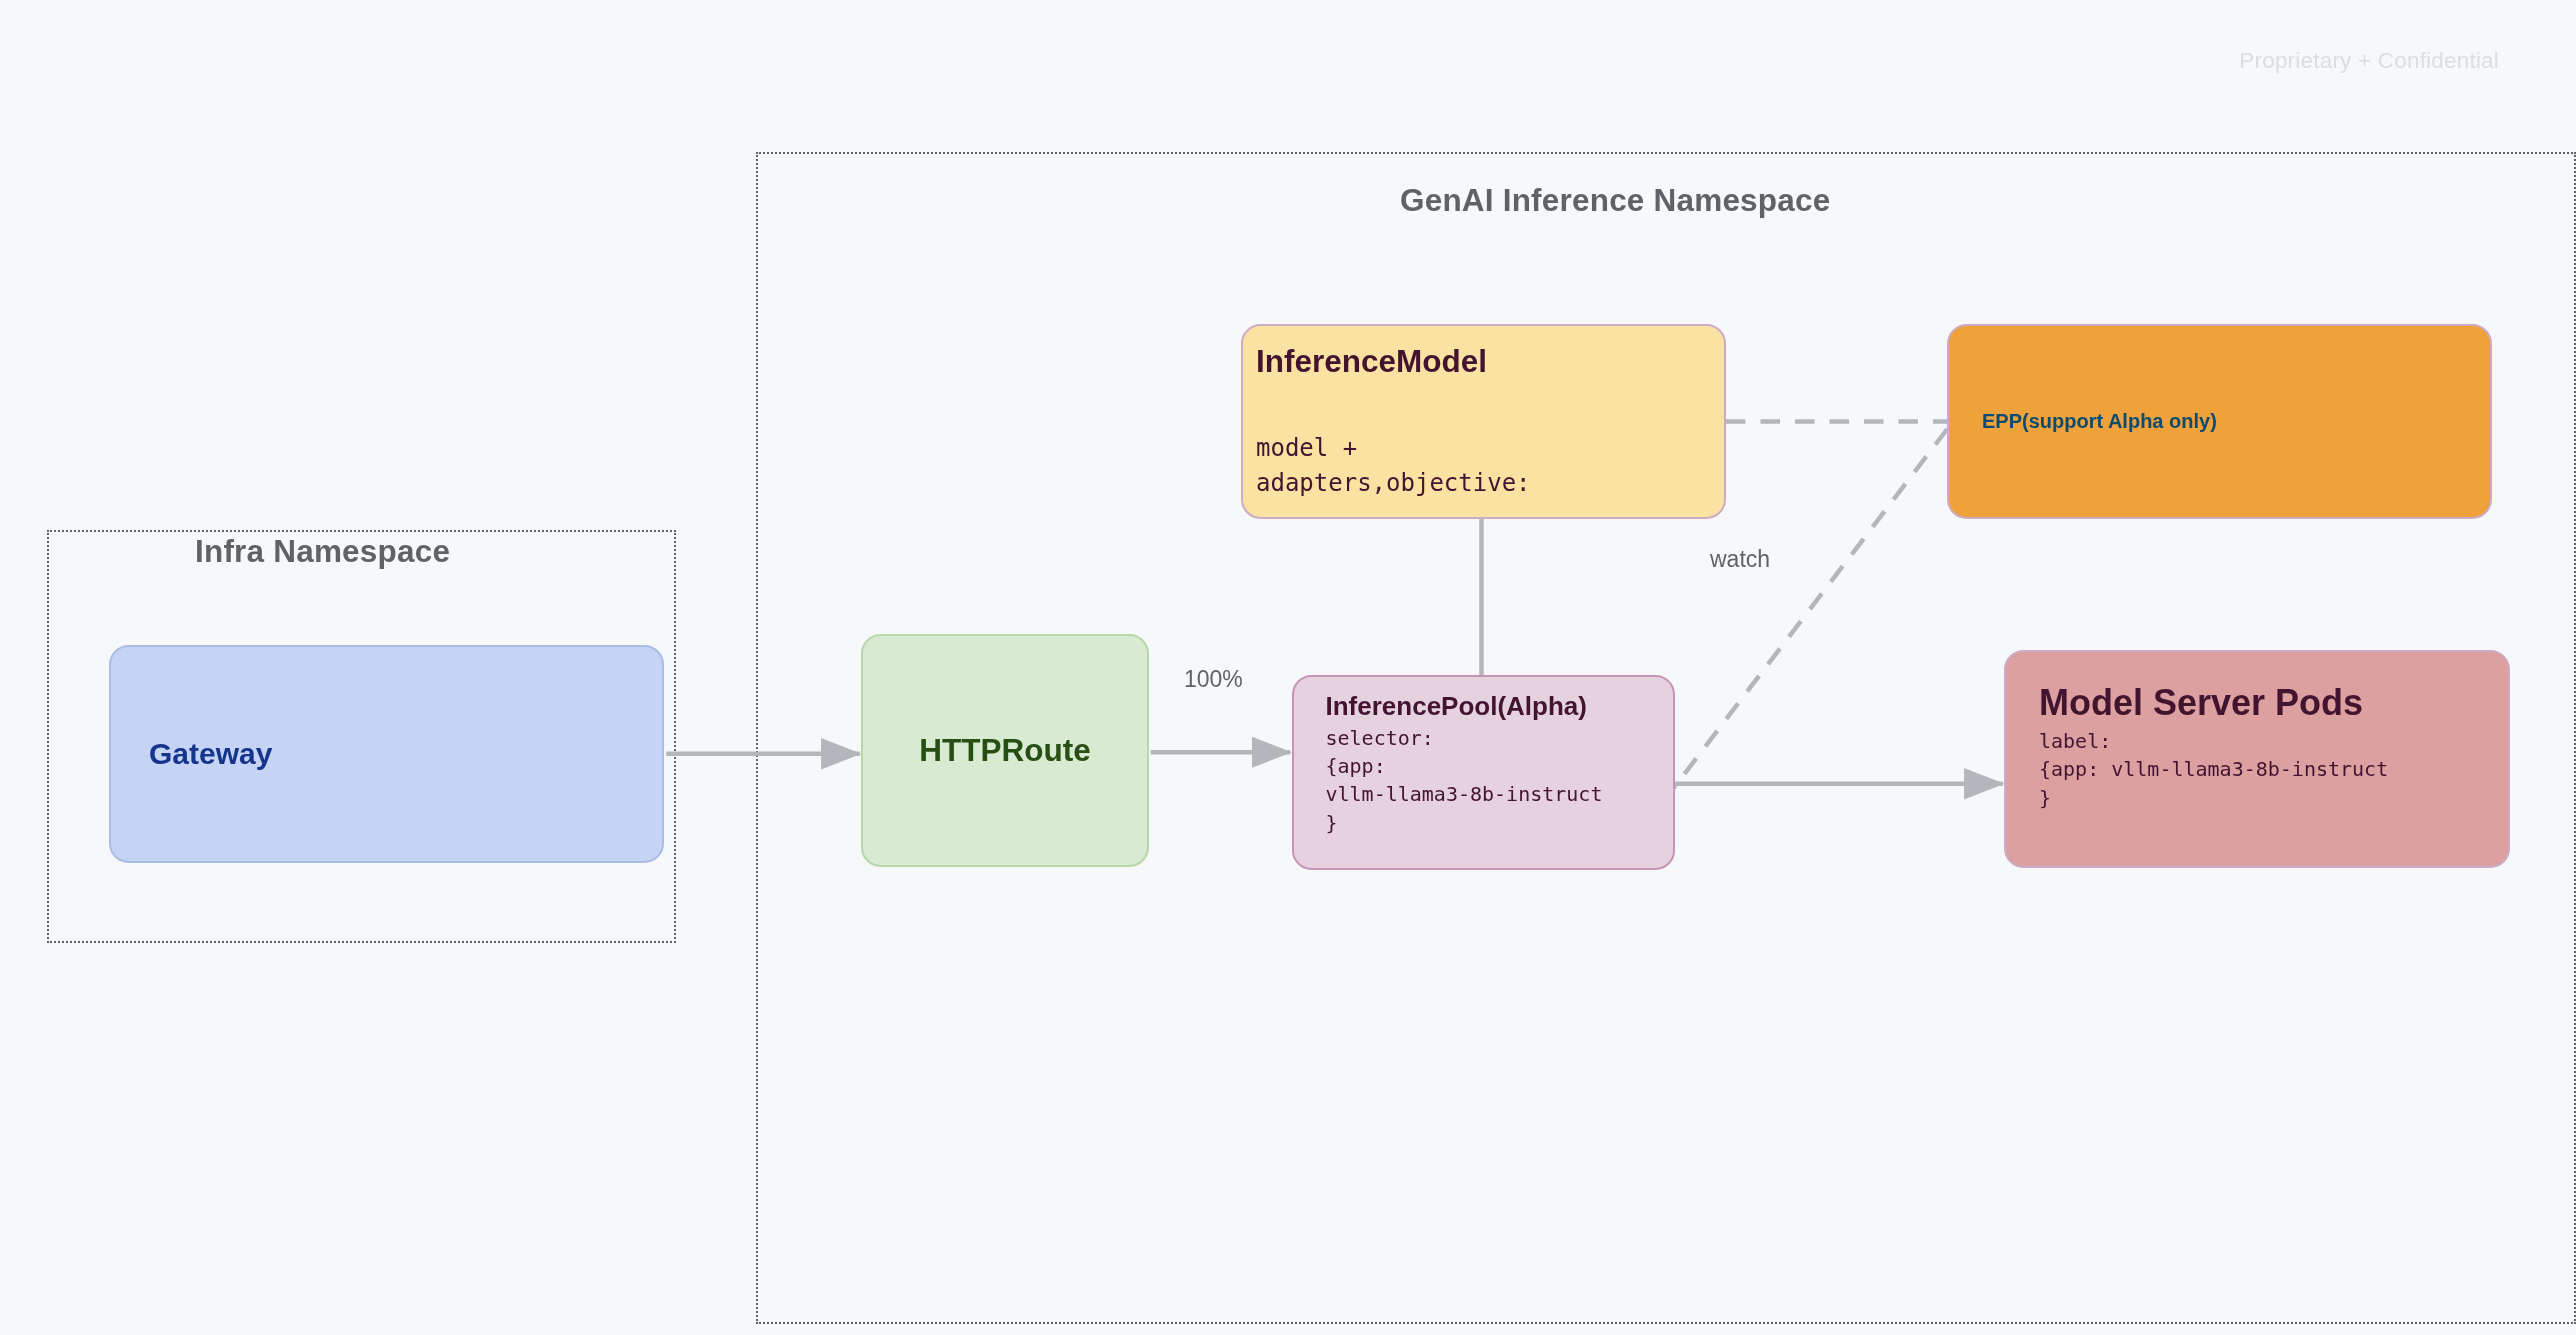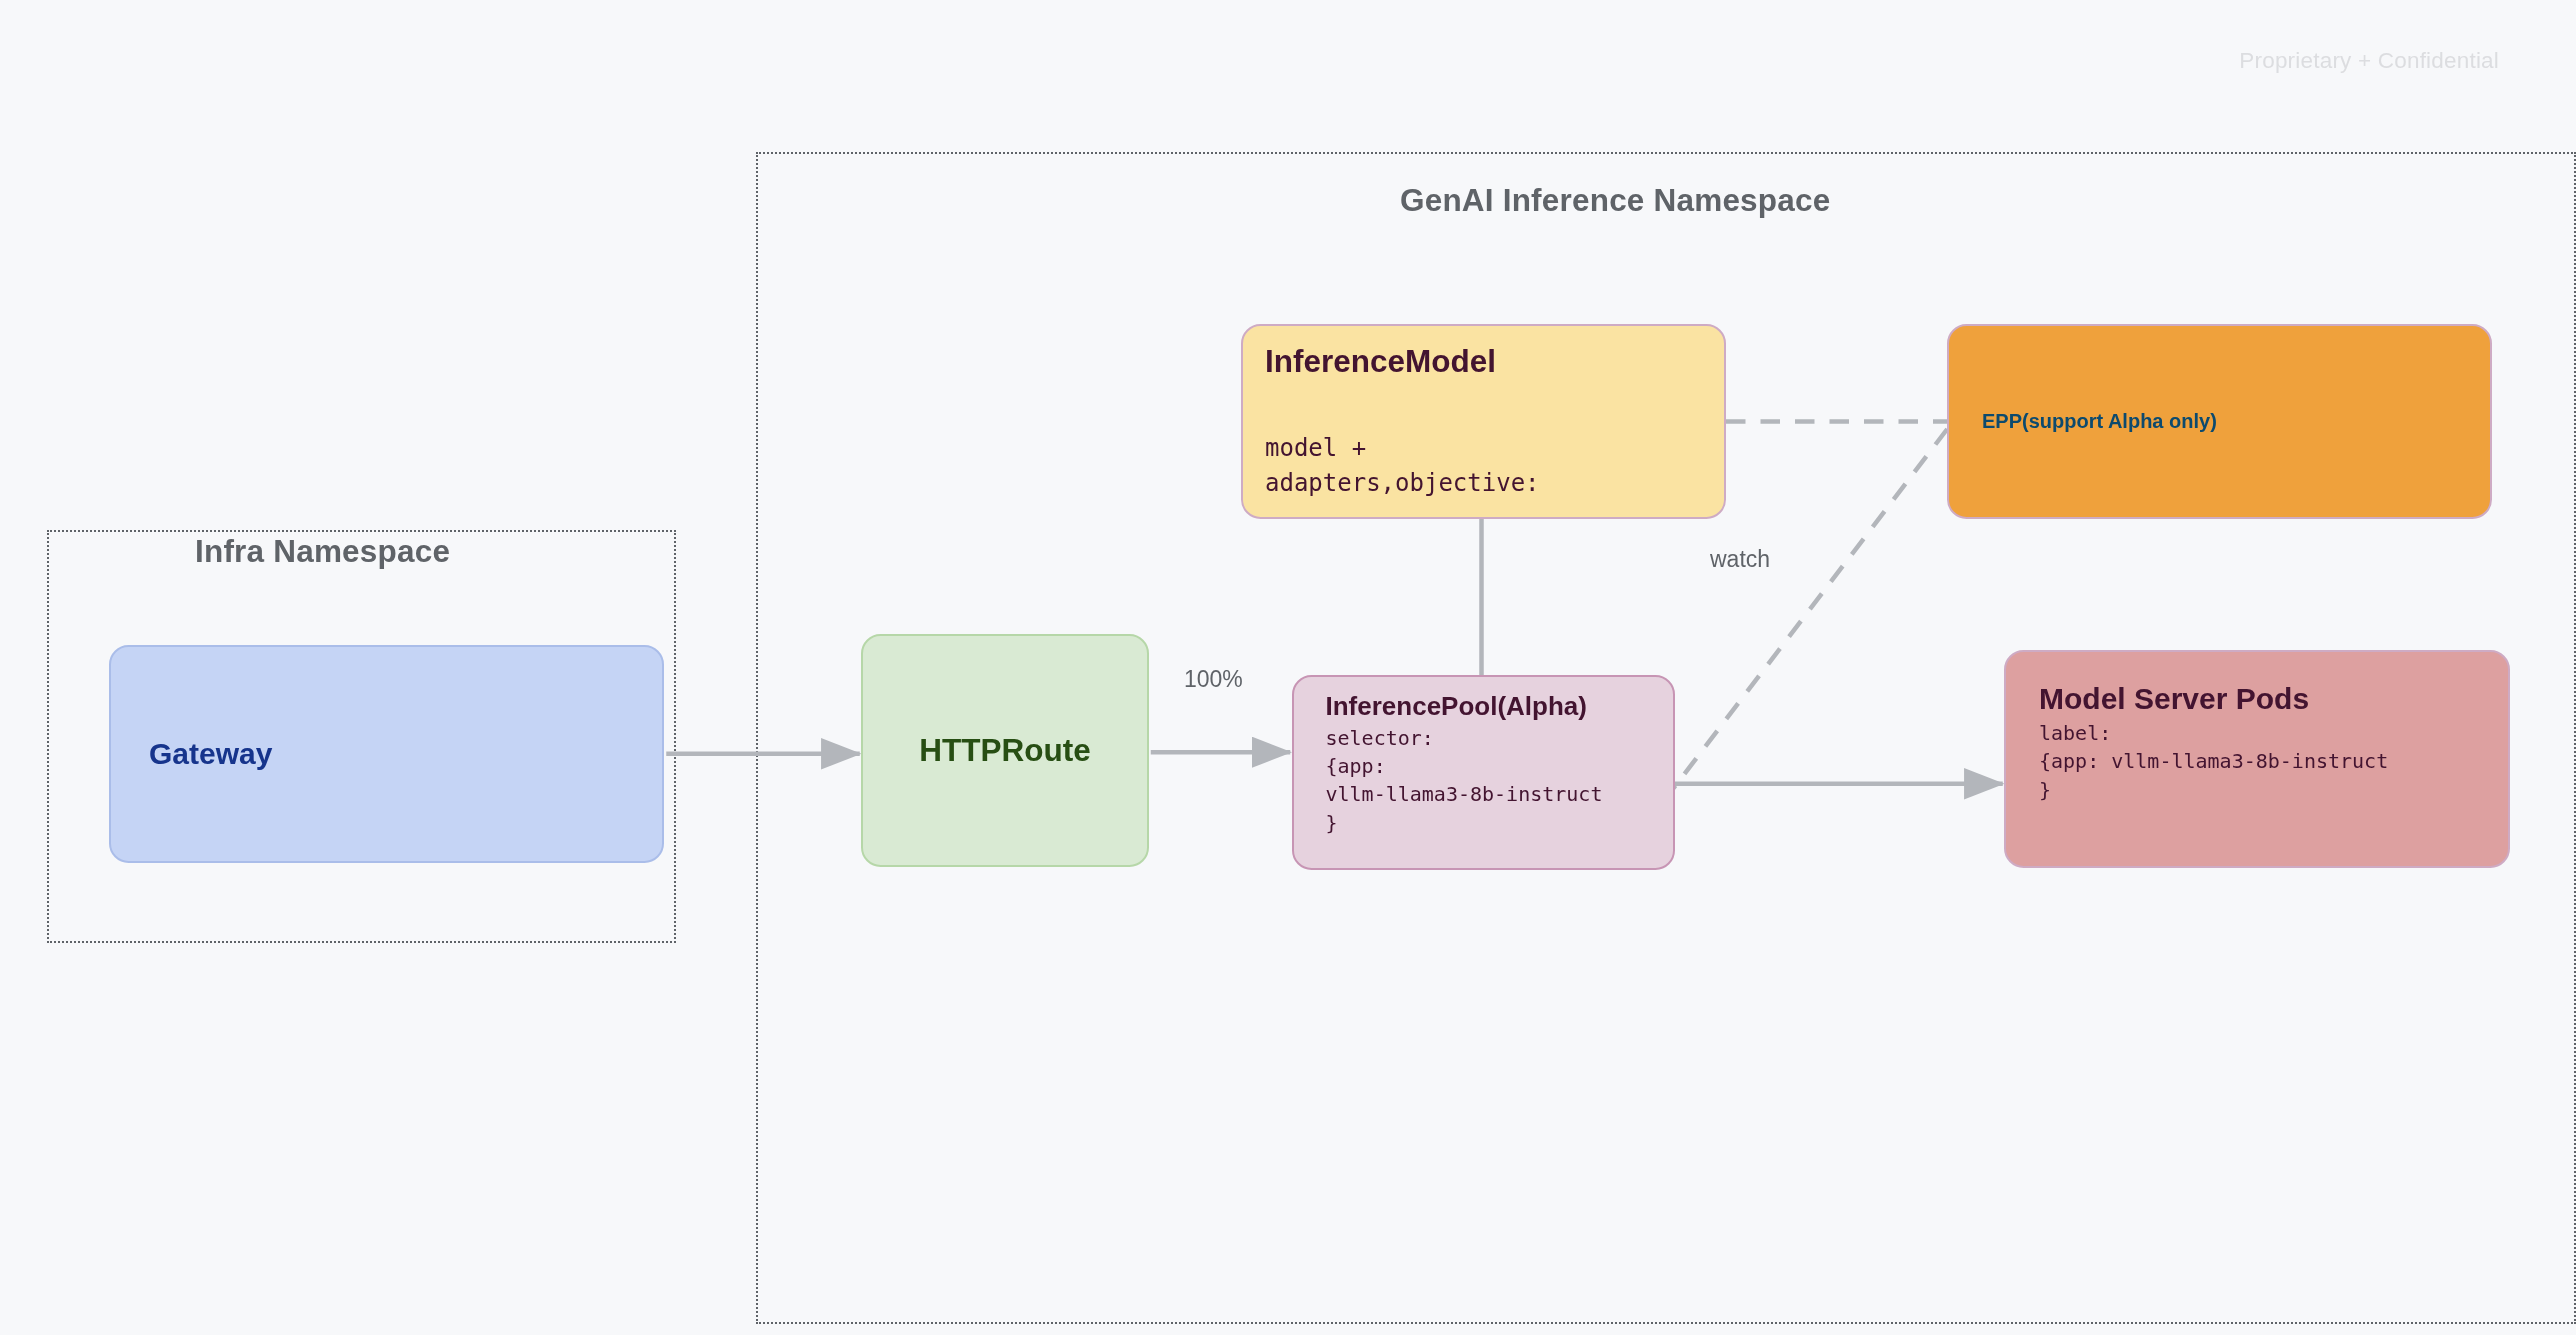--- a/index.html
+++ b/index.html
@@ -87,21 +87,21 @@
   #node-httproute .title {
     color: #274e13;
     font-size: 31.5px;
   }
 
   
   #node-inferencemodel {
     left: 1241px; top: 324px; width: 485px; height: 195px;
     background: #fae3a2;
     border: 2.3px solid #ceabc4;
-    padding-left: 22px;
+    padding-left: 13px;
     gap: 48px;
   }
   #node-inferencemodel .title {
     color: #431430;
     font-size: 31.5px;
     margin-bottom: 3px;
   }
   #node-inferencemodel .body {
     color: #431430;
     font-size: 24px;
@@ -144,21 +144,21 @@
   #node-modelserverpods {
     left: 2004px; top: 650px; width: 506px; height: 218px;
     background: #dda0a0;
     border: 2.3px solid #ceabc4;
     padding-left: 33px;
     justify-content: flex-start;
     padding-top: 30px;
   }
   #node-modelserverpods .title {
     color: #431430;
-    font-size: 30px;
+    font-size: 36px;
     margin-bottom: 3px;
   }
   #node-modelserverpods .body {
     color: #431430;
     font-size: 20px;
     line-height: 1.42;
   }
 
   
   #edges {

